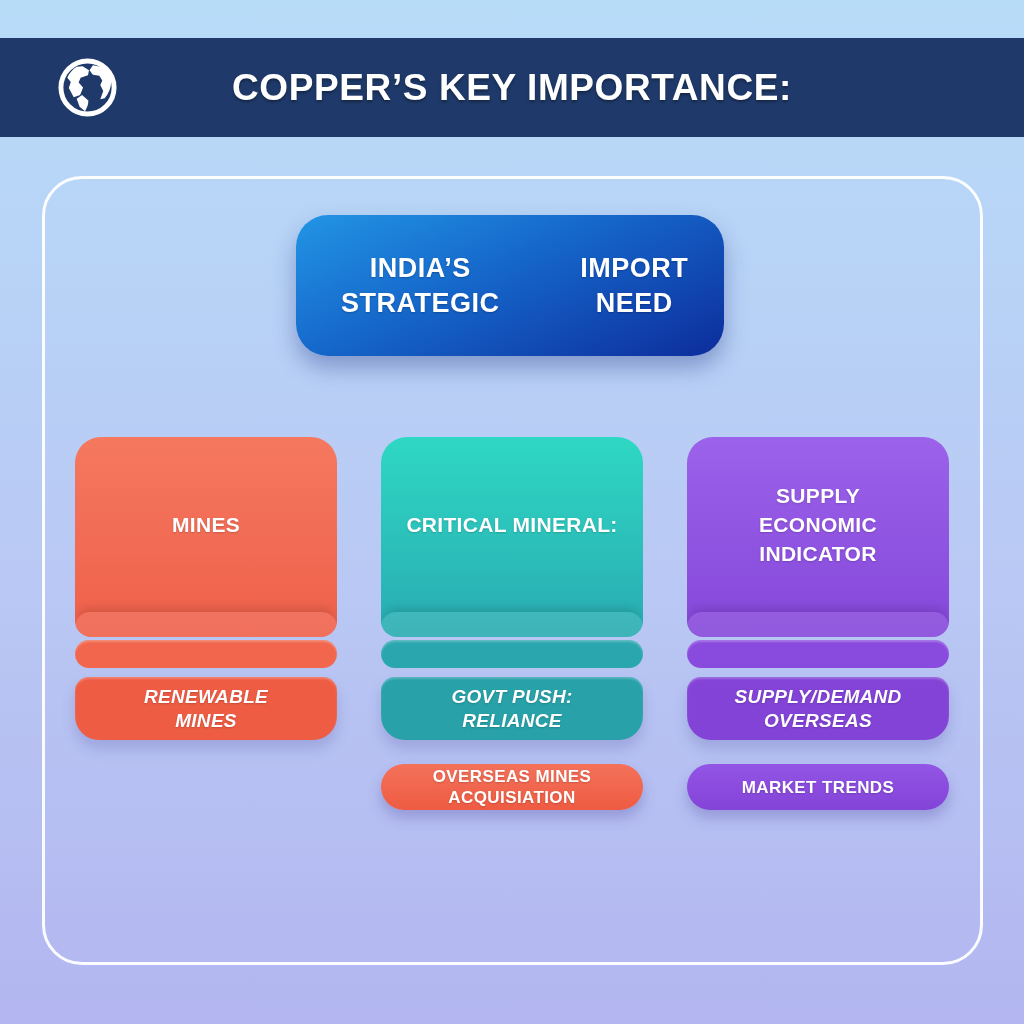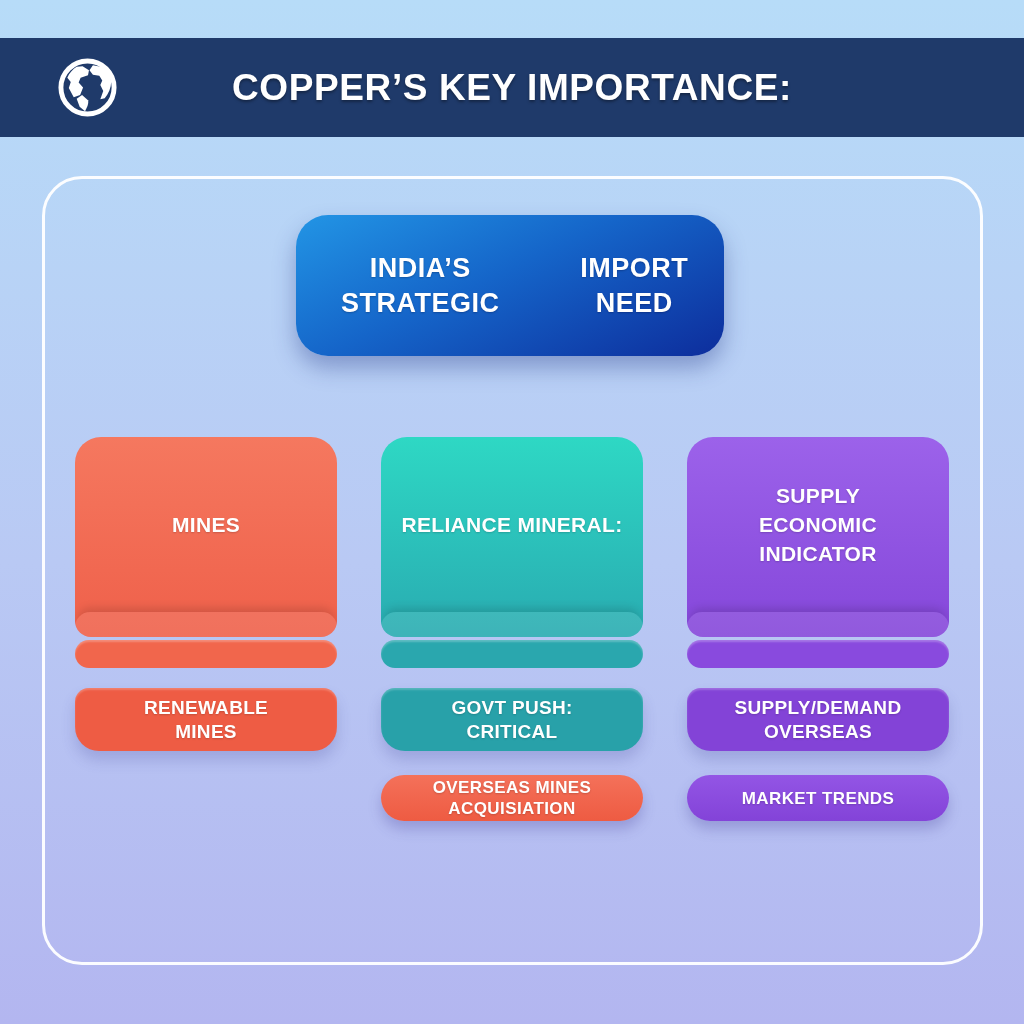--- a/index.html
+++ b/index.html
@@ -67,27 +67,28 @@
     text-shadow: 0 1px 2px rgba(0,0,0,0.18);
   }
   .card-title span { display: block; }
 
   .stack-sliver {
     margin-top: 3px; height: 28px; border-radius: 14px;
     background: var(--c, #ccc);
     box-shadow: inset 0 2px 2px rgba(255,255,255,0.25);
   }
   .sub-card {
-    margin-top: 20px; height: 63px; border-radius: 14px 14px 24px 24px;
+    margin-top: 9px; height: 63px; border-radius: 14px 14px 24px 24px;
     background: var(--c, #ccc);
     box-shadow: 0 9px 14px rgba(70,70,150,0.22), inset 0 2px 2px rgba(255,255,255,0.22);
     display: flex; flex-direction: column; align-items: center; justify-content: center;
     color: #ffffff; font-weight: 800; font-size: 19px; line-height: 24px;
     letter-spacing: 0.3px; text-align: center;
     text-shadow: 0 1px 2px rgba(0,0,0,0.18);
+    font-style: italic;
   }
   .sub-card span { display: block; }
 
   .pill {
     margin-top: 24px; height: 46px; border-radius: 23px;
     background: linear-gradient(180deg, var(--g1) 0%, var(--g2) 100%);
     box-shadow: 0 8px 13px rgba(70,60,150,0.28);
     display: flex; flex-direction: column; align-items: center; justify-content: center;
     color: #ffffff; font-weight: 800; font-size: 17px; line-height: 21px;
     letter-spacing: 0.4px; text-align: center;
@@ -126,28 +127,28 @@
   <div class="stack-sliver" style="--c: #f1664c;"></div>
   <div class="sub-card" style="--c: #ee5c44;">
     <span>RENEWABLE</span>
     <span>MINES</span>
   </div>
 </div>
 
 <div class="column col-2">
   <div class="main-card" style="--g1: #2ed8c4; --g2: #29abb1;">
     <div class="card-title">
-      <span>RELIANCE MINERAL:</span>
+      <span>CRITICAL MINERAL:</span>
       <span></span>
     </div>
   </div>
   <div class="stack-sliver" style="--c: #2aa7ae;"></div>
   <div class="sub-card" style="--c: #28a1a9;">
     <span>GOVT PUSH:</span>
-    <span>CRITICAL</span>
+    <span>RELIANCE</span>
   </div>
   <div class="pill" style="--g1: #f4715a; --g2: #ee5b42;">
     <span>OVERSEAS MINES</span>
     <span>ACQUISIATION</span>
   </div>
 </div>
 
 <div class="column col-3">
   <div class="main-card" style="--g1: #9c62ea; --g2: #8547da;">
     <div class="card-title">

